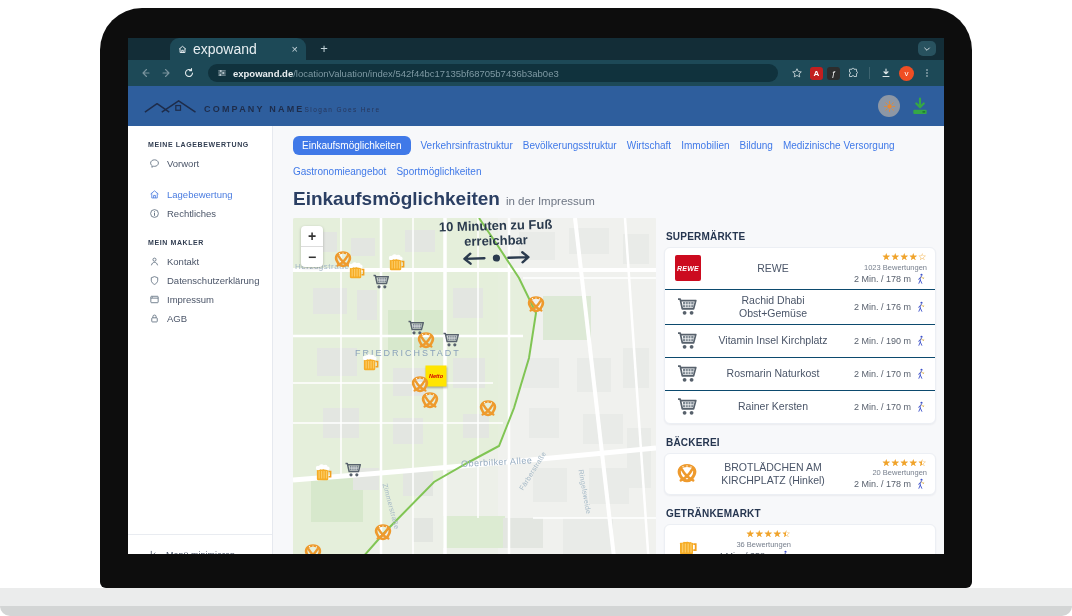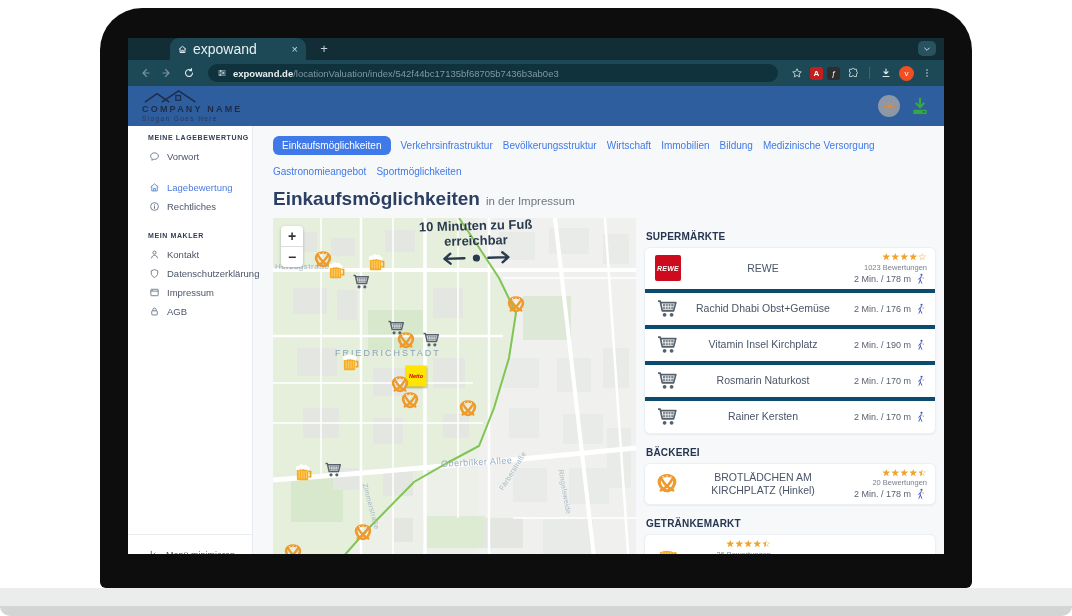--- a/index.html
+++ b/index.html
@@ -27,29 +27,29 @@
   .urlbar { flex:1; height:18px; background:#10323d; border-radius:10px; display:flex; align-items:center; padding:0 9px; gap:6px; margin:0 6px; overflow:hidden; }
   .url-domain { color:#e9eff1; font-size:9.5px; font-weight:bold; white-space:nowrap; }
   .url-path { color:#7e99a3; font-size:9.5px; white-space:nowrap; overflow:hidden; }
   .ext-pdf { width:13px; height:13px; background:#c21f1f; border-radius:3px; color:#fff; font-size:8px; font-weight:bold; text-align:center; line-height:13px; }
   .ext-fx { width:13px; height:13px; background:#2d2d2d; border-radius:3px; color:#fff; font-size:8px; font-style:italic; text-align:center; line-height:13px; }
   .tb-divider { width:1px; height:12px; background:#3d6470; margin:0 3px; }
   .avatar-btn { width:15px; height:15px; background:#f04e23; border-radius:50%; color:#fff; font-size:8px; text-align:center; line-height:15px; }
 
   
   .app-header { height:40px; background:#2e5e9d; display:flex; align-items:center; padding:0 14px; }
-  .logo { display:flex; flex-direction:column; align-items:flex-start; line-height:1; }
+  .logo { display:flex; flex-direction:row; align-items:flex-end; line-height:1; }
   .logo-name { color:#1e2c4a; font-size:9px; font-weight:bold; letter-spacing:2.2px; margin-top:1px; white-space:nowrap; }
   .logo-slogan { color:#27375c; font-size:6.5px; letter-spacing:1.4px; margin-top:2px; white-space:nowrap; }
   .header-right { margin-left:auto; display:flex; align-items:center; gap:10px; }
   .theme-toggle { width:22px; height:22px; border-radius:50%; background:#8d97a5; display:flex; align-items:center; justify-content:center; }
 
   
   .app-body { display:flex; height:450px; }
-  .sidebar { width:125px; background:#fff; border-right:1px solid #e6e9ef; position:relative; padding-top:8px; flex:0 0 auto; }
+  .sidebar { width:145px; background:#fff; border-right:1px solid #e6e9ef; position:relative; padding-top:15px; flex:0 0 auto; }
   .side-section-title { font-size:7px; font-weight:bold; letter-spacing:.6px; color:#323e52; padding:0 0 6px 20px; }
   .side-item { display:flex; align-items:center; gap:7px; padding:4px 0 4px 21px; color:#4b5568; font-size:9.5px; cursor:default; }
   .side-item.active { color:#4a7ce0;margin-top:12px; }
   .side-gap { height:16px; }
   .side-bottom { position:absolute; bottom:0; left:0; right:0; }
   .side-divider { height:1px; background:#e9ecf1; margin-bottom:14px; }
   .collapse-row { display:flex; align-items:center; gap:6px; padding:0 0 16px 21px; color:#4b5568; font-size:9px; }
 
   .content { flex:1; background:#f7f8fa; padding:10px 8px 0 20px; overflow:hidden; }
   .tabs-wrap { display:flex; flex-wrap:wrap; gap:7px 10px; width:645px; align-items:center; }
@@ -69,21 +69,21 @@
   .map-annot { position:absolute; left:128px; top:1px; width:150px; text-align:center; color:#2b3b4e; font-size:13px; font-weight:bold; transform:rotate(-1.5deg); z-index:4; line-height:1.15; }
   .map-label { position:absolute; color:#90a7bd; white-space:nowrap; z-index:2; }
   .map-marker { position:absolute; z-index:3; transform:translate(-50%,-50%); }
   .netto-box { width:21px; height:21px; background:#ffe500; display:flex; align-items:center; justify-content:center; color:#d40000; font-size:5.5px; font-weight:bold; font-style:italic; box-shadow:0 1px 2px rgba(0,0,0,.3); }
 
   
   .panel { flex:1; min-width:0; }
   .group-title { font-size:10px; font-weight:bold; color:#263650; letter-spacing:.2px; margin:13px 0 5px 2px; }
   .card { background:#fff; border:1px solid #ecEFf4; border-radius:6px; box-shadow:0 1px 2px rgba(30,40,60,.06); margin-bottom:11px; overflow:hidden; }
   .row { display:flex; align-items:center; padding:4px 8px 4px 10px; min-height:28px; }
-  .row + .row { border-top:4px solid #0c4a6e; }
+  .row + .row { border-top:1px solid #0c4a6e; }
   .row-icon { width:30px; flex:0 0 auto; display:flex; align-items:center; justify-content:flex-start; }
   .rewe-logo { width:26px; height:26px; background:#cc0b1f; border-radius:2px; color:#fff; font-size:7px; font-weight:bold; font-style:italic; display:flex; align-items:center; justify-content:center; letter-spacing:.2px; }
   .row-name { flex:1; text-align:center; font-size:10.5px; color:#4a5568; line-height:1.25; padding:0 4px; }
   .row-right { flex:0 0 auto; display:flex; flex-direction:column; align-items:flex-end; gap:1px; min-width:86px; }
   .stars { position:relative; display:inline-block; font-family:"DejaVu Sans",sans-serif; font-size:9.5px; color:#f0a32a; line-height:1; letter-spacing:.5px; }
   .stars-over { position:absolute; left:0; top:0; overflow:hidden; white-space:nowrap; color:#f0a32a; }
   .reviews { font-size:7.5px; color:#78808e; }
   .dist-row { display:flex; align-items:center; gap:4px; font-size:9px; color:#59616e; }
 
   svg { display:block; }

